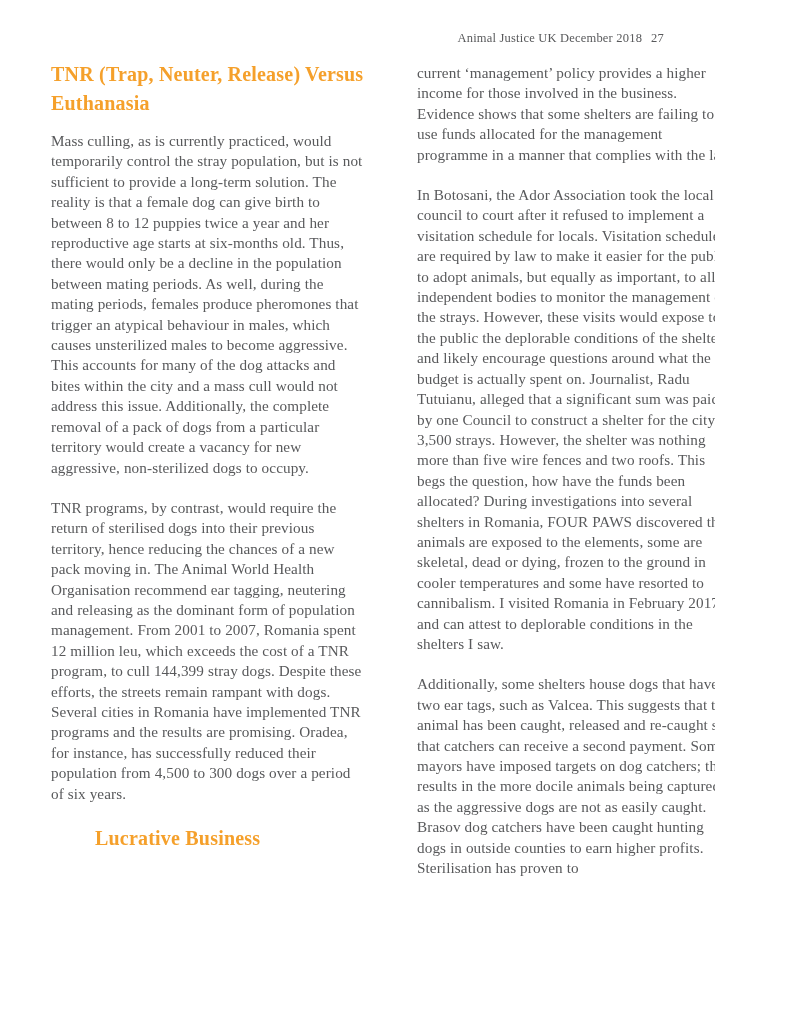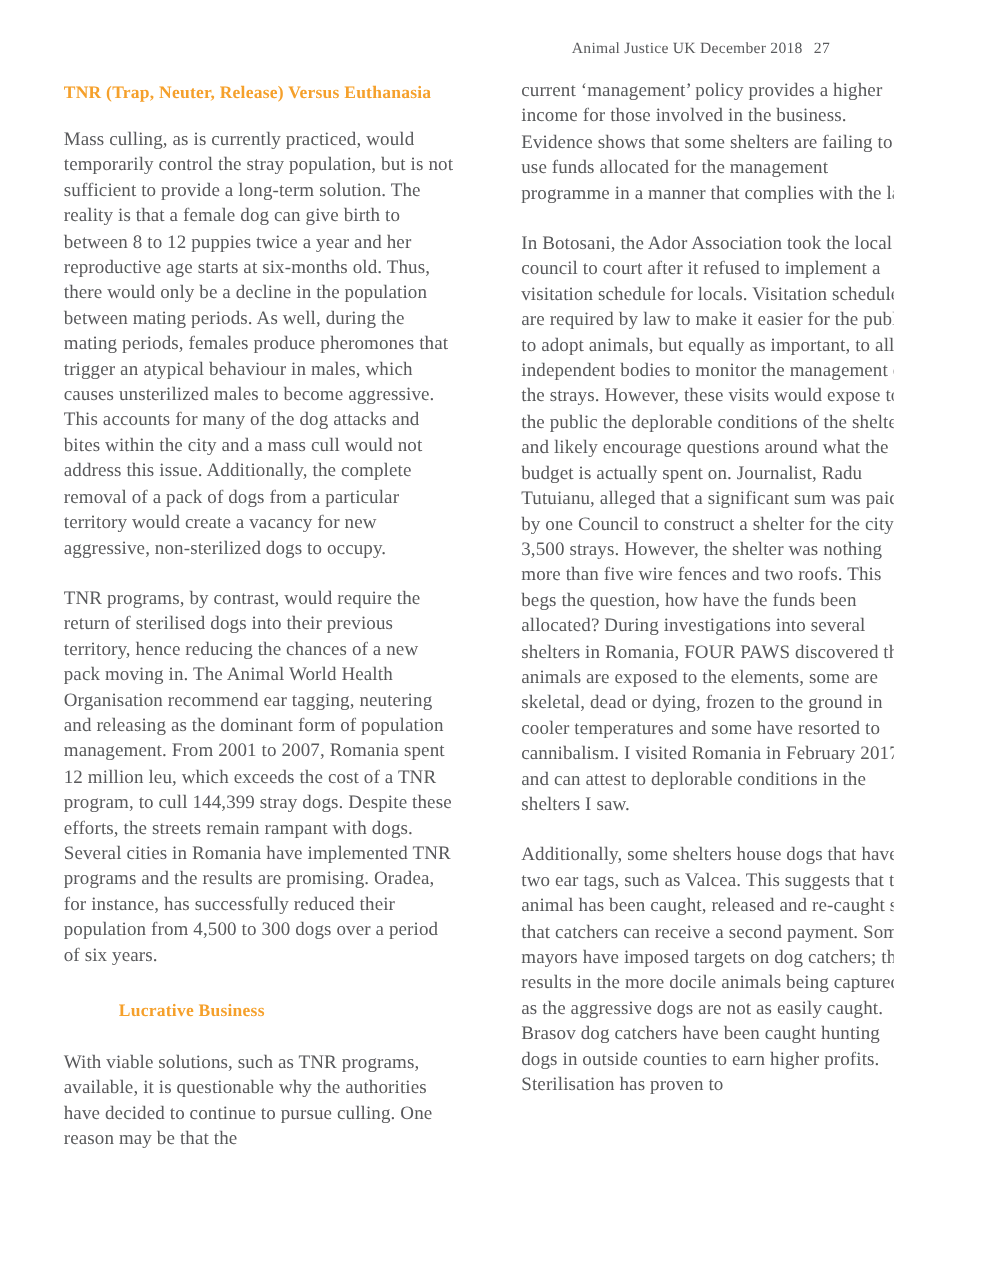--- a/index.html
+++ b/index.html
@@ -36,21 +36,21 @@
     line-height: 20.4px;
     letter-spacing: 0.1px;
     text-align: left;
   }
   .col-left  { left: 51px;  width: 328px; }
   .col-right { left: 417px; width: 334px; padding-top: 3px; }
   .col p {
     margin: 0 16px 20px 0;
   }
   .section-heading {
-    font-size: 14px;
+    font-size: 20px;
     line-height: 29px;
     font-weight: 700;
     color: #f5a02b;
     letter-spacing: 0.2px;
     margin: 0 0 13px 0;
   }
   .section-heading.secondary {
     margin-top: 4px;
     margin-bottom: 16px;
     margin-left: 44px;
@@ -63,21 +63,20 @@
 
   <div class="page-header">
     <span>Animal Justice UK December 2018</span><span class="pagenum">27</span>
   </div>
 
   <div class="col col-left">
     <h2 class="section-heading">TNR (Trap, Neuter, Release) Versus Euthanasia</h2>
     <p>Mass culling, as is currently practiced, would temporarily control the stray population, but is not sufficient to provide a long-term solution. The reality is that a female dog can give birth to between 8 to 12 puppies twice a year and her reproductive age starts at six-months old. Thus, there would only be a decline in the population between mating periods. As well, during the mating periods, females produce pheromones that trigger an atypical behaviour in males, which causes unsterilized males to become aggressive. This accounts for many of the dog attacks and bites within the city and a mass cull would not address this issue. Additionally, the complete removal of a pack of dogs from a particular territory would create a vacancy for new aggressive, non-sterilized dogs to occupy.</p>
     <p>TNR programs, by contrast, would require the return of sterilised dogs into their previous territory, hence reducing the chances of a new pack moving in. The Animal World Health Organisation recommend ear tagging, neutering and releasing as the dominant form of population management. From 2001 to 2007, Romania spent 12 million leu, which exceeds the cost of a TNR program, to cull 144,399 stray dogs. Despite these efforts, the streets remain rampant with dogs. Several cities in Romania have implemented TNR programs and the results are promising. Oradea, for instance, has successfully reduced their population from 4,500 to 300 dogs over a period of six years.</p>
     <h2 class="section-heading secondary">Lucrative Business</h2>
-    <p>With viable solutions, such as TNR programs, available, it is questionable why the authorities have decided to continue to pursue culling. One reason may be that the</p>
   </div>
 
   <div class="col col-right">
     <p>current ‘management’ policy provides a higher income for those involved in the business. Evidence shows that some shelters are failing to use funds allocated for the management programme in a manner that complies with the law.</p>
     <p>In Botosani, the Ador Association took the local council to court after it refused to implement a visitation schedule for locals. Visitation schedules are required by law to make it easier for the public to adopt animals, but equally as important, to allow independent bodies to monitor the management of the strays. However, these visits would expose to the public the deplorable conditions of the shelters and likely encourage questions around what the budget is actually spent on. Journalist, Radu Tutuianu, alleged that a significant sum was paid by one Council to construct a shelter for the city’s 3,500 strays. However, the shelter was nothing more than five wire fences and two roofs. This begs the question, how have the funds been allocated? During investigations into several shelters in Romania, FOUR PAWS discovered that animals are exposed to the elements, some are skeletal, dead or dying, frozen to the ground in cooler temperatures and some have resorted to cannibalism. I visited Romania in February 2017 and can attest to deplorable conditions in the shelters I saw.</p>
     <p>Additionally, some shelters house dogs that have two ear tags, such as Valcea. This suggests that the animal has been caught, released and re-caught so that catchers can receive a second payment. Some mayors have imposed targets on dog catchers; this results in the more docile animals being captured as the aggressive dogs are not as easily caught. Brasov dog catchers have been caught hunting dogs in outside counties to earn higher profits. Sterilisation has proven to</p>
   </div>
 
 </div>
 

